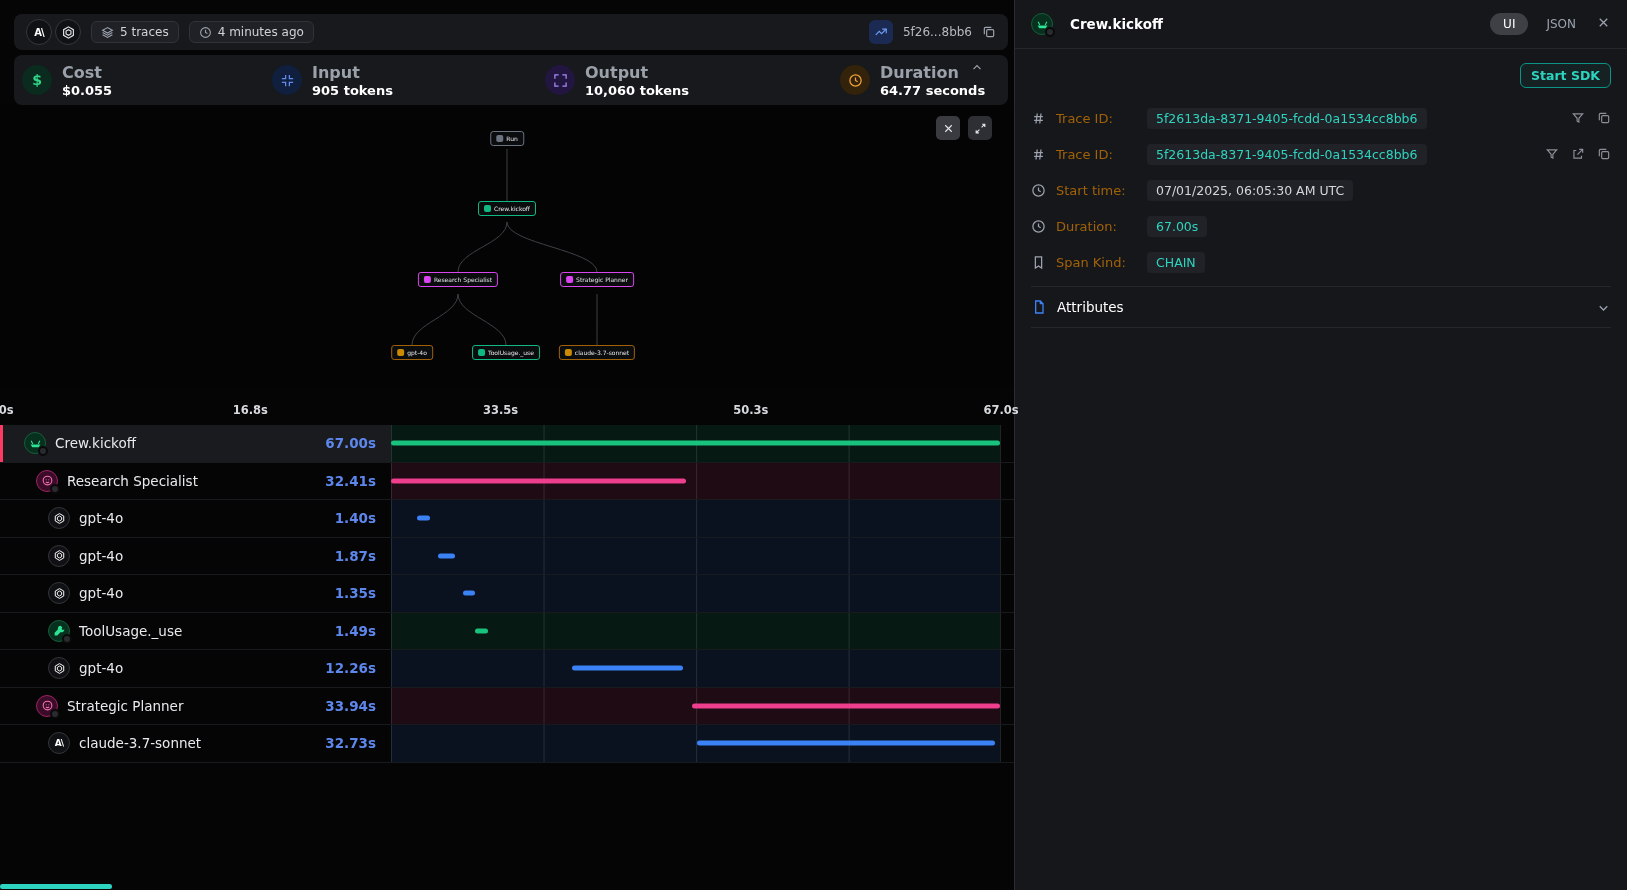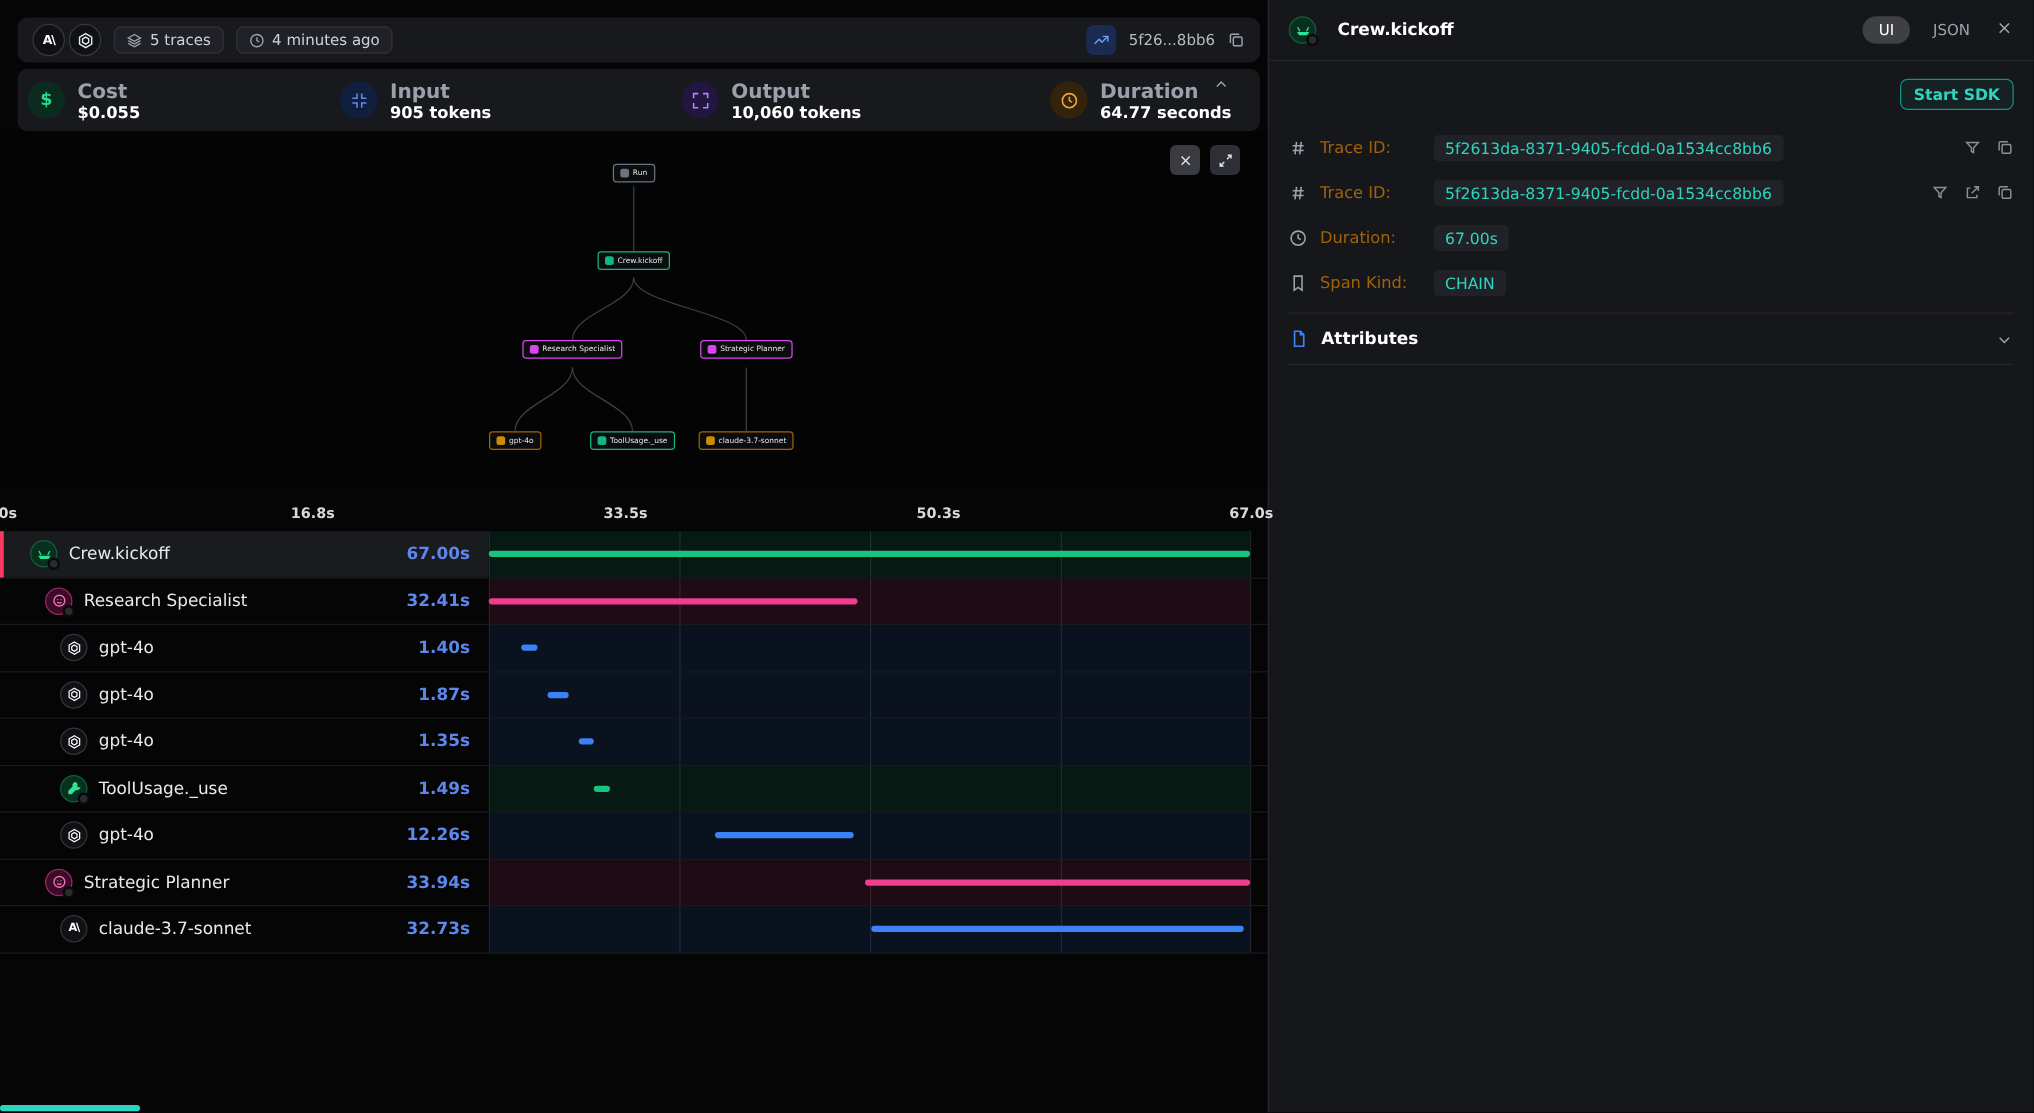--- a/index.html
+++ b/index.html
@@ -116,21 +116,21 @@
   .f-label { width:82px; flex:none; color:#a16207; font-size:13px; }
   .f-value { background:#212227; border-radius:4px; padding:3px 9px; font-size:12.5px; color:#d3d6db; cursor:pointer; }
   .f-value.accent { color:#2dd4bf; }
   .f-actions { margin-left:auto; display:flex; gap:12px; }
   .a-icon { color:#8b8f98; display:inline-flex; cursor:pointer; }
   .a-icon svg { width:14px; height:14px; }
   .attr-row { margin:6px 16px 0; height:42px; display:flex; align-items:center; gap:10px;
     border-top:1px solid #26272c; border-bottom:1px solid #26272c; }
   .attr-row .file-ic { color:#3b82f6; display:inline-flex; }
   .attr-row .file-ic svg { width:16px; height:16px; }
-  .attr-label { font-weight:700; font-size:13.5px; color:#fff; }
+  .attr-label { font-weight:400; font-size:13.5px; color:#fff; }
   .attr-chev { margin-left:auto; color:#9ca3af; display:inline-flex; cursor:pointer; }
   .attr-chev svg { width:15px; height:15px; }
 </style>
 </head>
 <body>
 
 <div class="app">
 
   <div class="main">
 
@@ -515,20 +515,31 @@
             </span>
           </span>
         </div>
         <div class="f-row">
           <span class="f-icon">
             <svg viewBox="0 0 24 24" fill="none" stroke="currentColor" stroke-width="2">
               <circle cx="12" cy="12" r="9"></circle>
               <path d="M12 7v5l3.5 2"></path>
             </svg>
           </span>
+          <span class="f-label">Start time:</span>
+          <span class="f-value">07/01/2025, 06:05:30 AM UTC</span>
+          <span class="f-actions"></span>
+        </div>
+        <div class="f-row">
+          <span class="f-icon">
+            <svg viewBox="0 0 24 24" fill="none" stroke="currentColor" stroke-width="2">
+              <circle cx="12" cy="12" r="9"></circle>
+              <path d="M12 7v5l3.5 2"></path>
+            </svg>
+          </span>
           <span class="f-label">Duration:</span>
           <span class="f-value accent">67.00s</span>
           <span class="f-actions"></span>
         </div>
         <div class="f-row">
           <span class="f-icon">
             <svg viewBox="0 0 24 24" fill="none" stroke="currentColor" stroke-width="2">
               <path d="M7 3h10v18l-5-3.5L7 21z"></path>
             </svg>
           </span>

